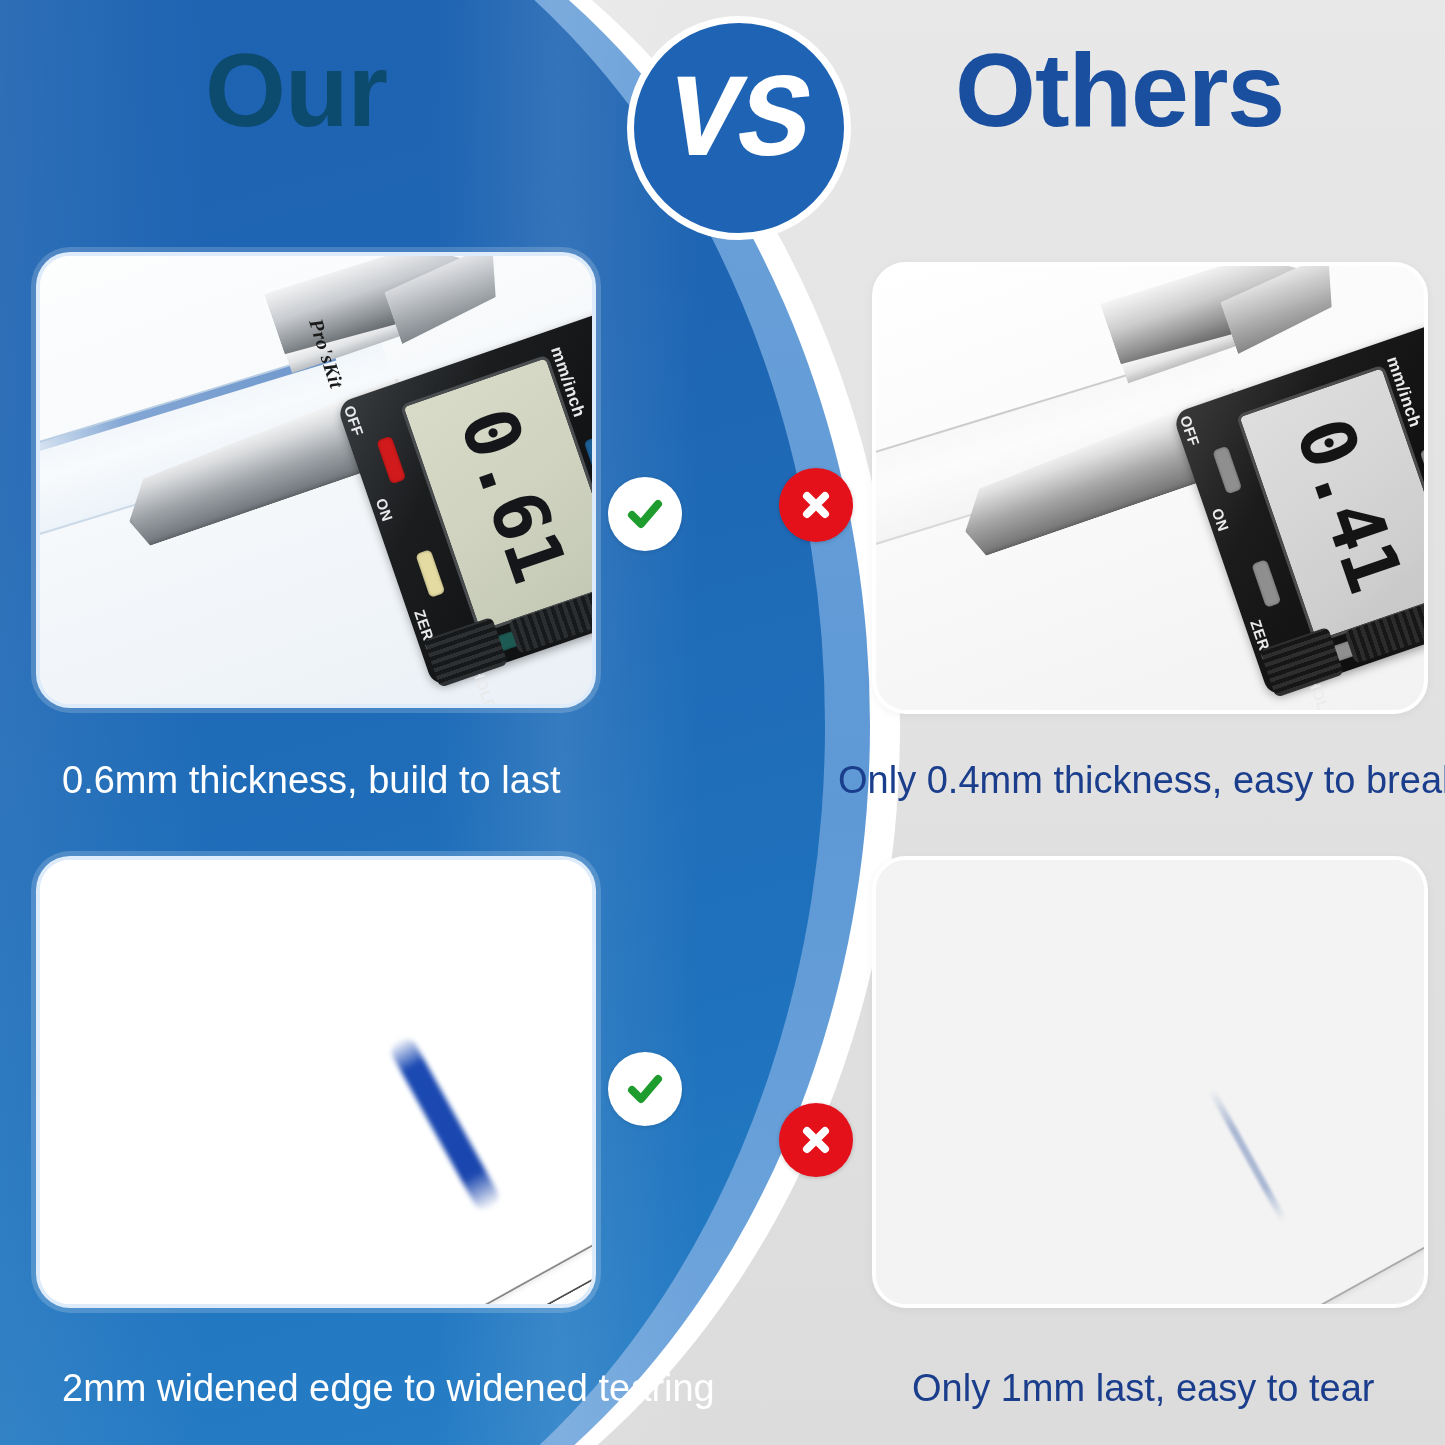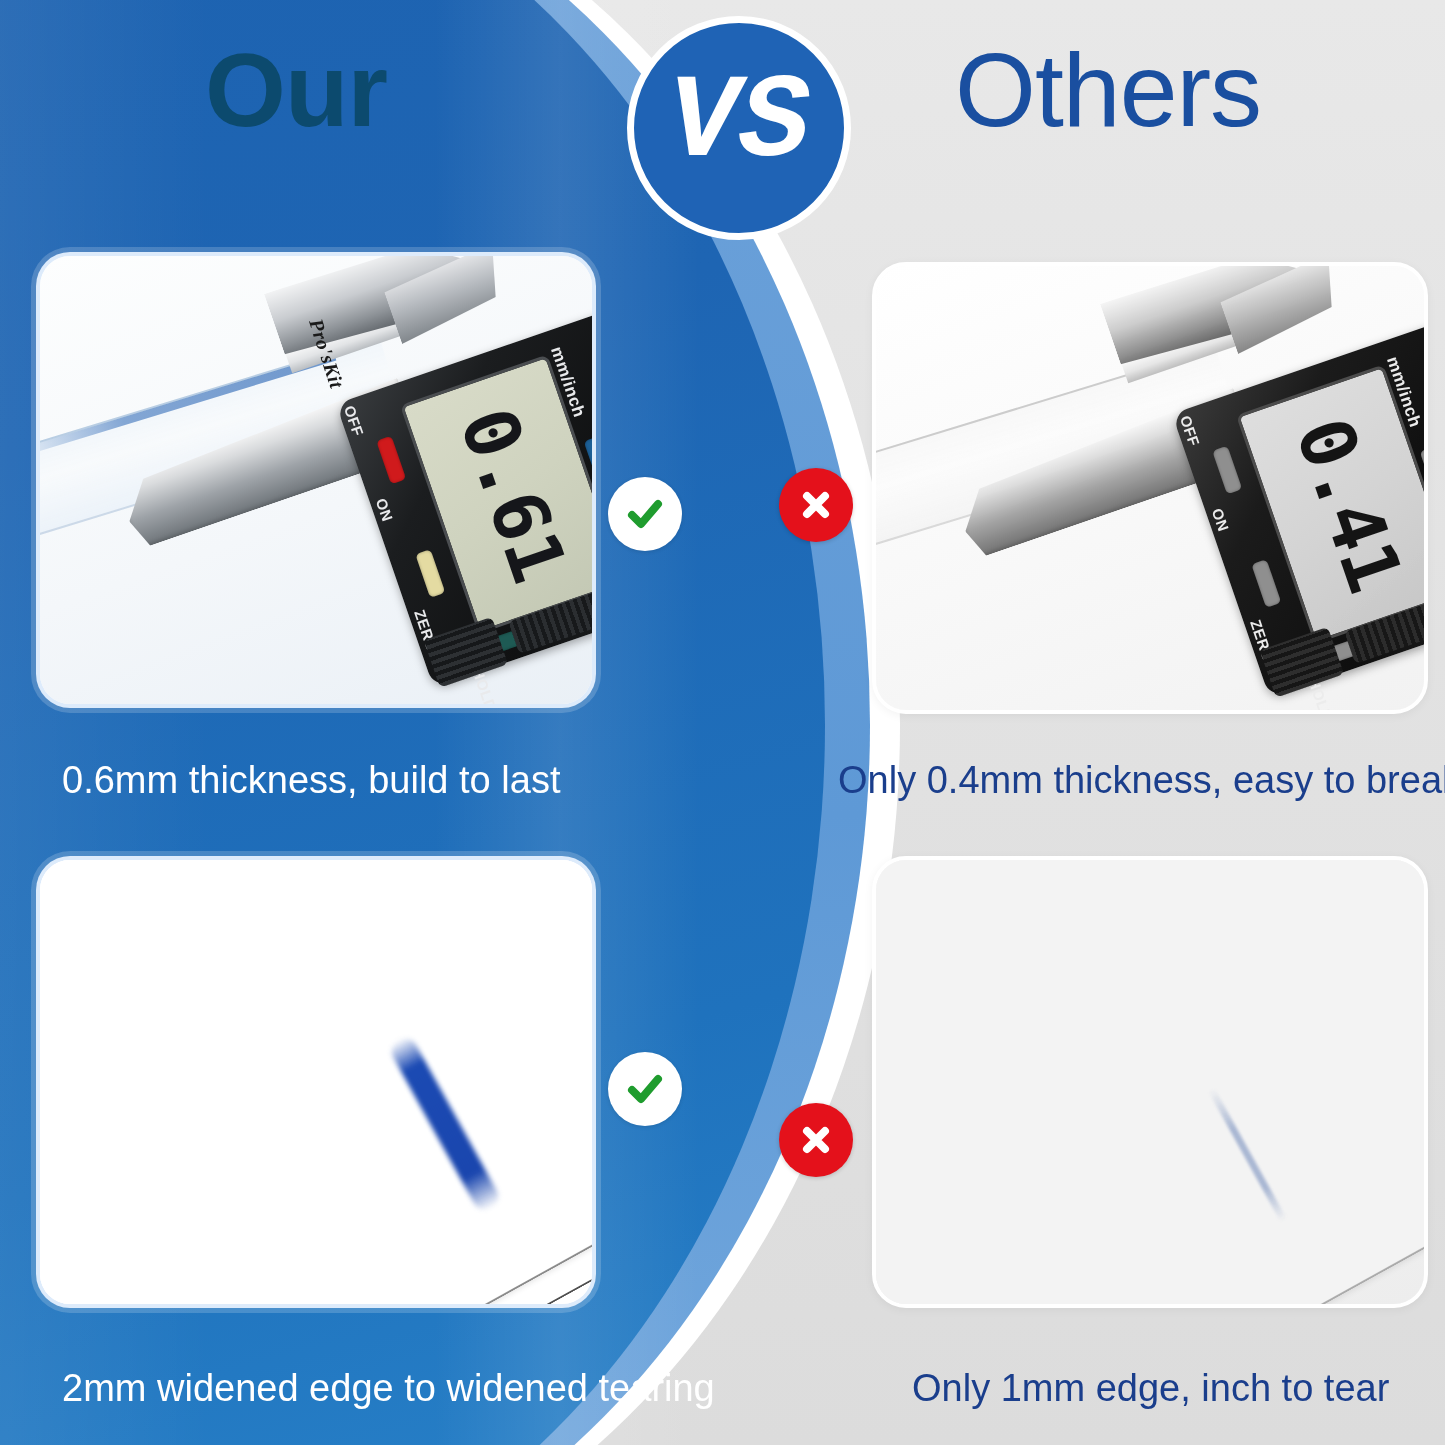--- a/index.html
+++ b/index.html
@@ -50,21 +50,21 @@
   }
 
   
   .h-our{
     position:absolute;left:205px;top:38px;
     font-size:104px;font-weight:bold;color:#0c4a6e;
     letter-spacing:-1px;line-height:1;
   }
   .h-others{
     position:absolute;left:955px;top:38px;
-    font-size:104px;font-weight:normal;color:#1a4fa0;
+    font-size:104px;font-weight:bold;color:#1a4fa0;
     letter-spacing:-1px;line-height:1;
   }
 
   
   .vs-badge{
     position:absolute;left:627px;top:16px;
     width:224px;height:224px;border-radius:50%;
     background:#1f63b5;
     border:7px solid #ffffff;
     box-sizing:border-box;
@@ -410,15 +410,15 @@
       <path d="M9 23 L18 32 L35 12" fill="none" stroke="#1f9c2e" stroke-width="8" stroke-linecap="round" stroke-linejoin="round"></path>
     </svg>
   </div>
   <div class="badge badge-x" id="badge-x-2">
     <svg width="40" height="40" viewBox="0 0 40 40">
       <path d="M11 11 L29 29 M29 11 L11 29" fill="none" stroke="#ffffff" stroke-width="8" stroke-linecap="round"></path>
     </svg>
   </div>
 
   <div class="cap cap-white" id="cap-bl">2mm widened edge to widened tearing</div>
-  <div class="cap cap-navy" id="cap-br">Only 1mm edge, inch to tear</div>
+  <div class="cap cap-navy" id="cap-br">Only 1mm last, easy to tear</div>
 
 </div>
 
 </body></html>

